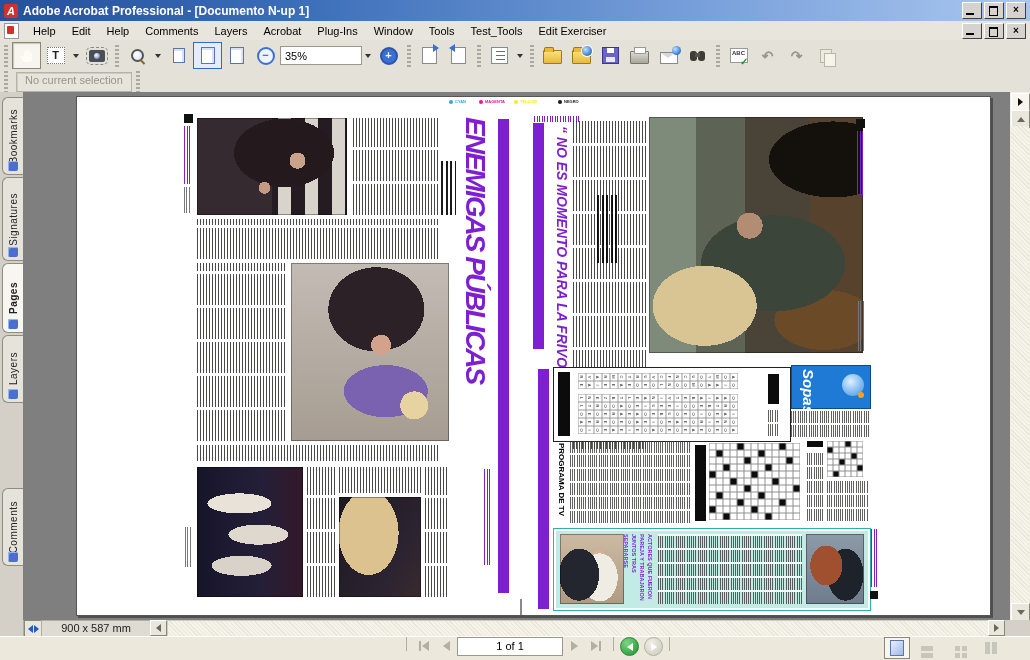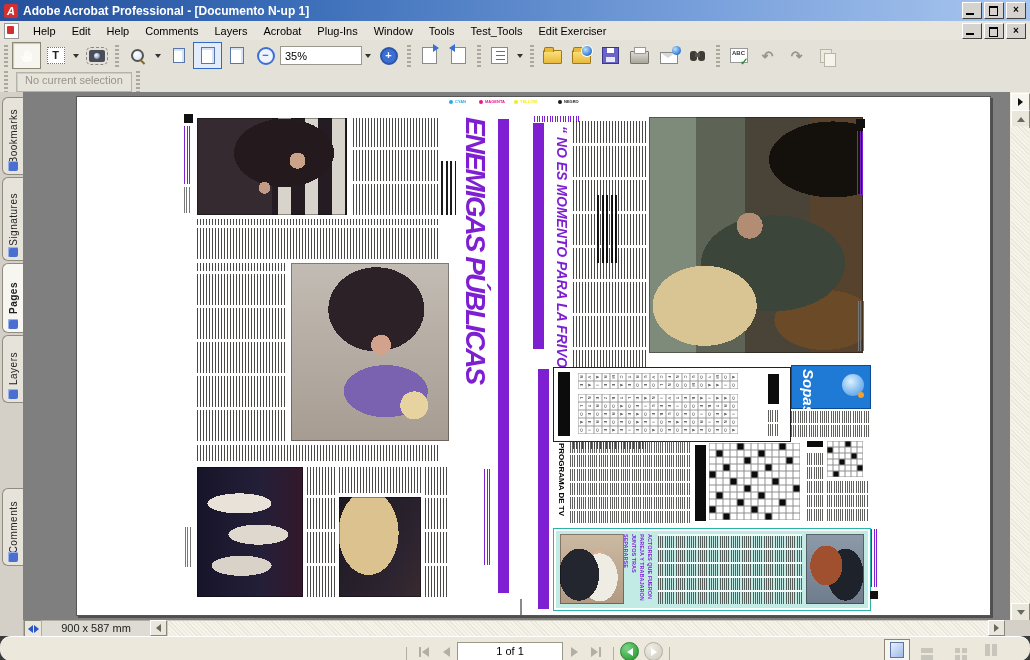--- a/index.html
+++ b/index.html
@@ -105,21 +105,21 @@
   
   .lgrid{display:grid;}
   .wcell{width:8px;height:8px;box-shadow:inset 0 0 0 0.5px #9a9a9a;font-size:4px;color:#222;
     display:flex;align-items:center;justify-content:center;transform:rotate(90deg);}
   .xgrid{display:grid;background:#fff;}
   .xcell{box-shadow:inset 0 0 0 0.5px #8f8f8f;background:#fff;}
   .xcell.b{background:#0c0c0c;}
   
   #hscrollrow{left:0;top:620px;width:1030px;height:16px;background:#d4d0c8;}
   .hbox{position:absolute;top:0;height:16px;}
-  #statusbar{left:0;top:636px;width:1030px;height:24px;background:#ece9dc;border-top:1px solid #fff;display:flex;align-items:flex-end;border-radius:11px;}
+  #statusbar{left:0;top:636px;width:1030px;height:24px;background:#ece9dc;border-top:1px solid #fff;display:flex;align-items:flex-start;}
   .navsep{width:1px;height:14px;background:#b0ada2;margin:0 6px;}
   .navbtn{width:22px;height:18px;display:flex;align-items:center;justify-content:center;gap:1px;}
   .gtri-l{width:0;height:0;border-top:5px solid transparent;border-bottom:5px solid transparent;border-right:7px solid #b2afa4;}
   .gtri-r{width:0;height:0;border-top:5px solid transparent;border-bottom:5px solid transparent;border-left:7px solid #b2afa4;}
   .gbar{width:2px;height:10px;background:#b2afa4;}
   .circbtn{width:17px;height:17px;border-radius:50%;display:flex;align-items:center;justify-content:center;}
   .circbtn.green{background:radial-gradient(circle at 35% 30%,#7fd489,#3fae49 60%,#2e8438);border:1px solid #2e8438;}
   .circbtn.gray{background:radial-gradient(circle at 35% 30%,#efede4,#cdcabf);border:1px solid #b2afa4;}
   .wtri-l{width:0;height:0;border-top:4px solid transparent;border-bottom:4px solid transparent;border-right:6px solid #fff;}
   .wtri-r{width:0;height:0;border-top:4px solid transparent;border-bottom:4px solid transparent;border-left:6px solid #fff;}

